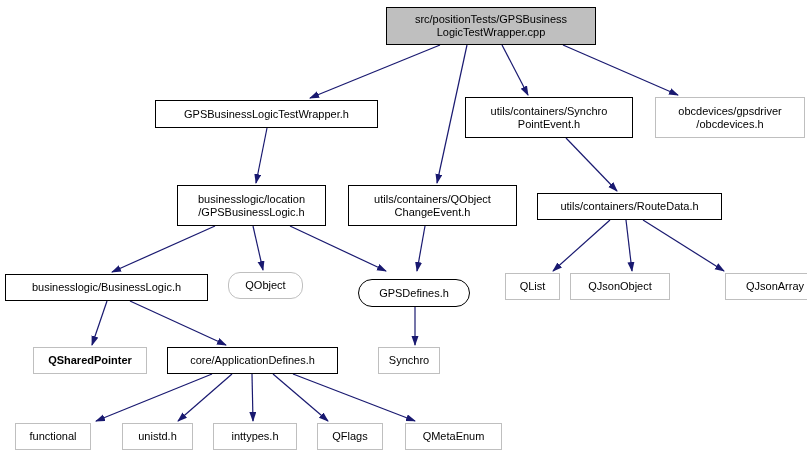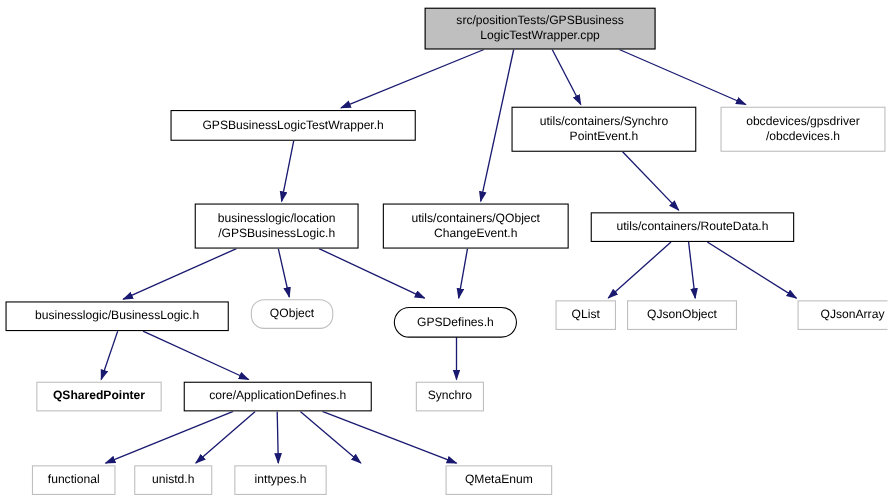--- a/index.html
+++ b/index.html
@@ -84,18 +84,19 @@
       <div class="node internal" style="left: 537px; top: 193px; width: 185px; height: 27px;">utils/containers/RouteData.h</div>
       <div class="node internal" style="left: 5px; top: 274px; width: 203px; height: 27px;">businesslogic/BusinessLogic.h</div>
       <div class="node external" style="left: 228px; top: 272px; width: 75px; height: 27px; border-radius: 12px;">QObject</div>
       <div class="node internal" style="left: 358px; top: 279px; width: 112px; height: 28px; border-radius: 14px;">GPSDefines.h</div>
       <div class="node external" style="left: 505px; top: 273px; width: 55px; height: 27px;">QList</div>
       <div class="node external" style="left: 570px; top: 273px; width: 100px; height: 27px;">QJsonObject</div>
       <div class="node external" style="left: 725px; top: 273px; width: 100px; height: 27px;">QJsonArray</div>
       <div class="node external" style="left: 33px; top: 347px; width: 114px; height: 27px; font-weight: bold;">QSharedPointer</div>
       <div class="node internal" style="left: 167px; top: 347px; width: 171px; height: 27px;">core/ApplicationDefines.h</div>
       <div class="node external" style="left: 378px; top: 347px; width: 62px; height: 27px;">Synchro</div>
-      <div class="node external" style="left: 29px; top: 423px; width: 76px; height: 27px; text-align: right;">functional</div>
+      <div class="node external" style="left: 15px; top: 423px; width: 76px; height: 27px; text-align: right;">functional</div>
       <div class="node external" style="left: 213px; top: 423px; width: 84px; height: 27px;">inttypes.h</div>
       <div class="node external" style="left: 122px; top: 423px; width: 71px; height: 27px;">unistd.h</div>
+      <div class="node external" style="left: 317px; top: 423px; width: 66px; height: 27px;">QFlags</div>
       <div class="node external" style="left: 405px; top: 423px; width: 97px; height: 27px;">QMetaEnum</div>
     </div>
 </div>
 
 </body></html>

